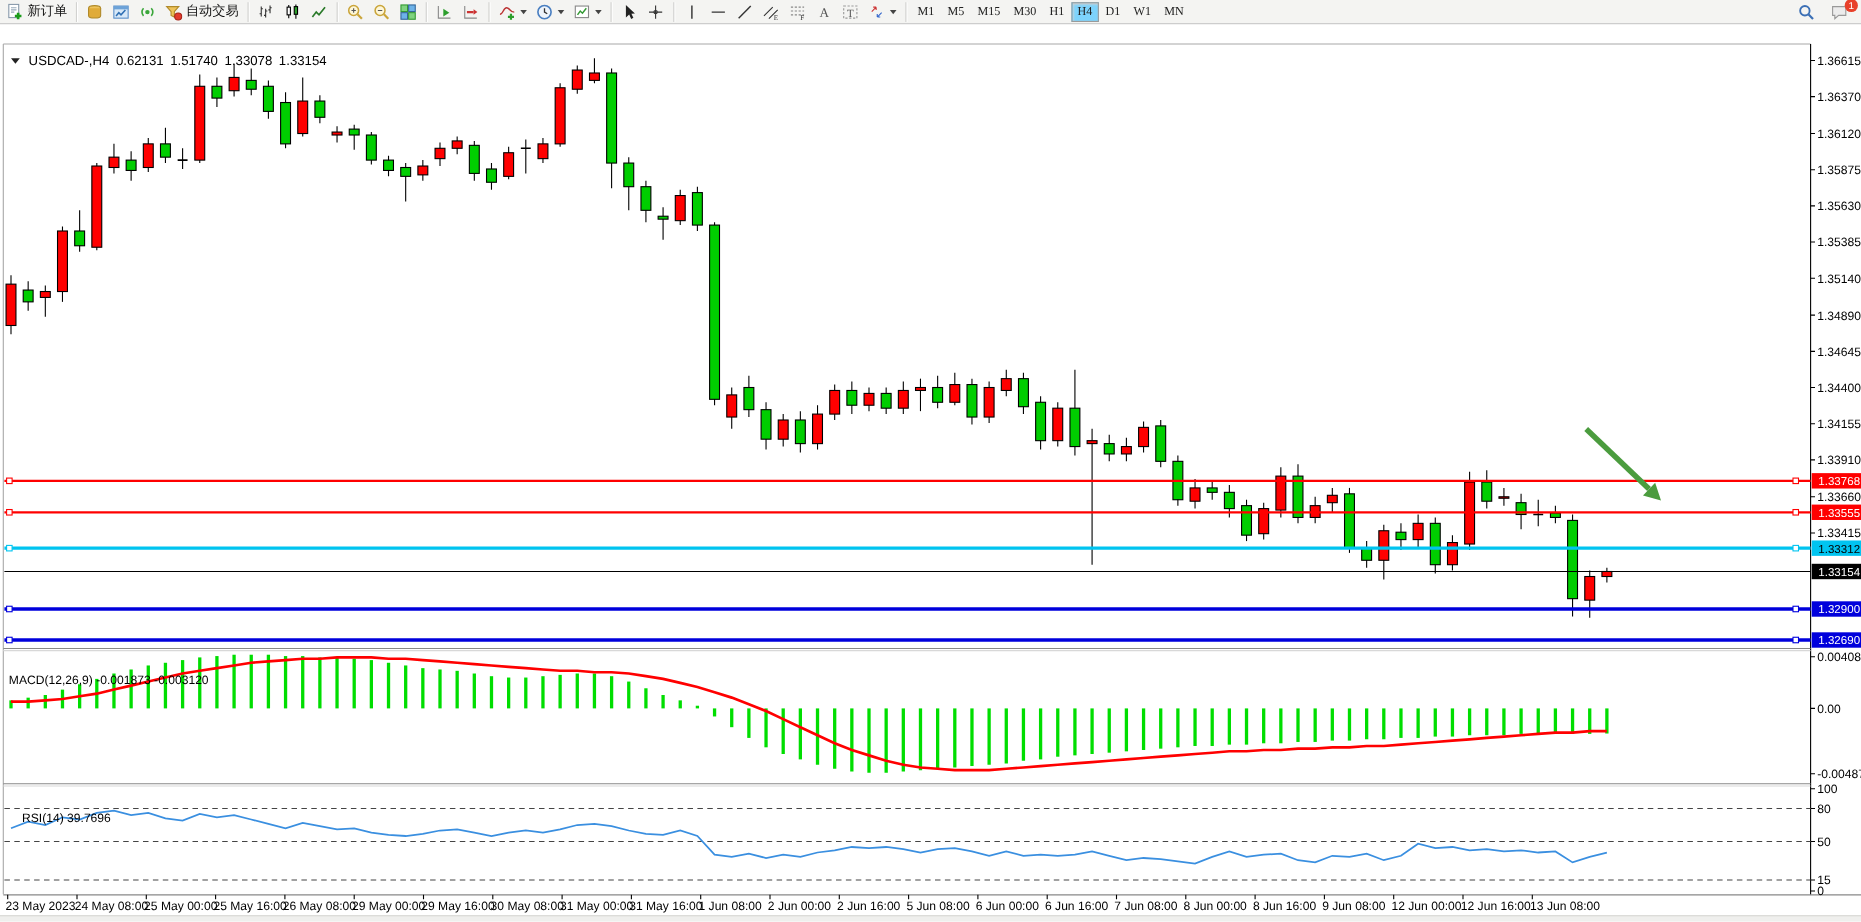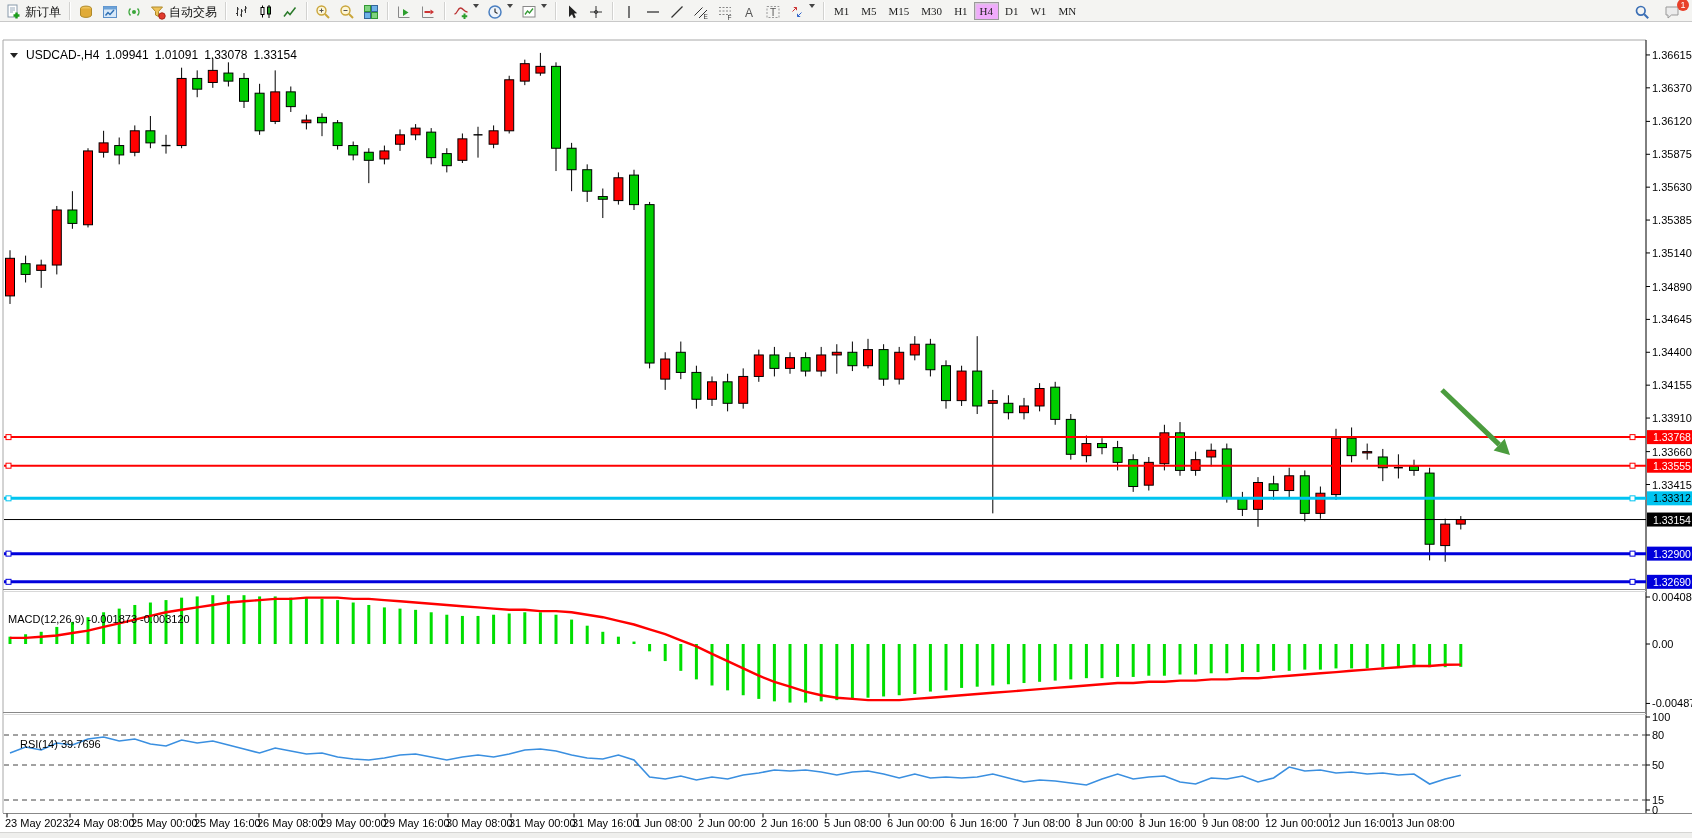--- a/index.html
+++ b/index.html
@@ -2,31 +2,31 @@
 <html><head>
 <meta charset="utf-8">
 <style>
   html,body{margin:0;padding:0;background:#e4e4e4;}
   *{box-sizing:border-box;}
   #app{position:relative;width:1692px;height:838px;background:#ffffff;overflow:hidden;
        font-family:"Liberation Sans",sans-serif;}
   
   #toolbar{position:absolute;left:0;top:0;width:1692px;height:22px;background:#f4f4f2;
            border-bottom:1px solid #c9c9c9;display:flex;align-items:center;padding:0 2px;z-index:5;}
-  .tb-btn{display:flex;gap:3px;height:16px;padding:0 3px;border:1px solid transparent;
-          background:transparent;cursor:default;font-family:Liberation Sans, sans-serif;}
+  .tb-btn{display:flex;align-items:center;gap:3px;height:16px;padding:0 3px;border:1px solid transparent;
+          background:transparent;cursor:default;font-family:Liberation Serif, serif;}
   .tb-label{font-size:12px;color:#111;white-space:nowrap;}
   .ic{width:16px;height:16px;display:inline-block;line-height:0;}
   .ic svg{width:16px;height:16px;}
   .tb-sep{width:1px;height:18px;background:#d2d2d0;margin:0 4px;box-shadow:1px 0 0 #fff;}
   .caret{width:0;height:0;border-left:3px solid transparent;border-right:3px solid transparent;
          border-top:4px solid #444;margin-left:1px;}
   .tf-btn{font-size:11px;color:#222;padding:2px 5px;border:1px solid transparent;background:transparent;
           font-family:Liberation Serif, serif;}
-  .tf-btn.active{background:#f0abfc;border:1px solid #9a9a9a;box-shadow:inset 1px 1px 2px #d0d0d0;}
+  .tf-btn.active{background:#7dd3fc;border:1px solid #9a9a9a;box-shadow:inset 1px 1px 2px #d0d0d0;}
   #tb-right{margin-left:auto;display:flex;align-items:center;gap:6px;padding-right:6px;}
   #chat-wrap{position:relative;}
   #chat-badge{position:absolute;top:-4px;right:-5px;min-width:12px;height:12px;border-radius:7px;
               background:#e8402a;color:#fff;font-size:9px;line-height:12px;text-align:center;padding:0 2px;}
   
   #chart-area{position:absolute;left:0;top:22px;width:1692px;height:816px;background:#fff;}
   #chart-svg{position:absolute;left:0;top:0;}
   .overlay{position:absolute;z-index:3;font-size:12px;color:#000;white-space:nowrap;}
   #hdr{left:10px;top:26px;display:flex;align-items:center;gap:6px;}
   #hdr .tri{width:0;height:0;border-left:4px solid transparent;border-right:4px solid transparent;
@@ -721,22 +721,22 @@
           <path d="M1445.2 644V667.18" stroke="#00DE00" stroke-width="3"></path>
           <path d="M1460.8 644V666.8506" stroke="#00DE00" stroke-width="3"></path>
         </g>
         <polyline points="10,637.9 25.6,637.9 41.2,636.7 56.8,635.5 72.4,633.0 88,630.6 103.6,626.9 119.2,623.3 134.8,619.6 150.4,615.9 166,612.3 181.6,609.8 197.2,607.4 212.79999999999998,605.0 228.4,602.5 244,601.3 259.6,600.1 275.2,598.9 290.8,598.9 306.4,597.6 322,597.6 337.59999999999997,597.6 353.2,598.9 368.8,598.9 384.4,600.1 400,601.3 415.59999999999997,602.5 431.2,603.7 446.8,605.0 462.4,606.2 478,607.4 493.59999999999997,608.6 509.2,609.8 524.8,609.8 540.4,611.1 556,611.1 571.6,612.3 587.1999999999999,614.7 602.8,617.2 618.4,620.8 634,624.5 649.6,629.4 665.1999999999999,634.2 680.8,640.3 696.4,646.4 712,653.8 727.6,661.1 743.1999999999999,668.4 758.8,675.7 774.4,681.8 790,686.7 805.6,691.6 821.1999999999999,695.2 836.8,697.7 852.4,698.9 868,700.1 883.6,700.1 899.1999999999999,700.1 914.8,698.9 930.4,697.7 946,696.5 961.6,695.2 977.1999999999999,694.0 992.8,692.8 1008.4,691.6 1024,690.4 1039.6,689.1 1055.2,687.9 1070.8,686.7 1086.3999999999999,685.5 1102,684.3 1117.6,683.0 1133.2,683.0 1148.8,681.8 1164.3999999999999,681.8 1180,680.6 1195.6,680.6 1211.2,679.4 1226.8,679.4 1242.3999999999999,678.2 1258,678.2 1273.6,676.9 1289.2,675.7 1304.8,674.5 1320.3999999999999,673.3 1336,672.1 1351.6,670.8 1367.2,669.6 1382.8,668.4 1398.3999999999999,667.2 1414,666.0 1429.6,666.0 1445.2,664.7 1460.8,664.6" fill="none" stroke="#FF0000" stroke-width="2.4"></polyline>
         <polyline points="10,753.0 25.6,747.0 41.2,750.0 56.8,743.0 72.4,745.0 88,739.0 103.6,737.0 119.2,741.0 134.8,739.0 150.4,744.0 166,746.0 181.6,740.0 197.2,743.0 212.79999999999998,741.0 228.4,745.0 244,749.0 259.6,753.0 275.2,748.0 290.8,751.0 306.4,754.0 322,753.0 337.59999999999997,757.0 353.2,759.0 368.8,760.0 384.4,758.0 400,755.0 415.59999999999997,754.0 431.2,757.0 446.8,760.0 462.4,757.0 478,755.0 493.59999999999997,757.0 509.2,754.0 524.8,750.0 540.4,749.0 556,751.0 571.6,755.0 587.1999999999999,758.0 602.8,759.0 618.4,755.0 634,760.0 649.6,777.0 665.1999999999999,779.0 680.8,776.0 696.4,780.0 712,777.0 727.6,779.0 743.1999999999999,775.0 758.8,773.0 774.4,770.0 790,771.0 805.6,770.0 821.1999999999999,772.0 836.8,775.0 852.4,772.0 868,771.0 883.6,774.0 899.1999999999999,778.0 914.8,774.0 930.4,778.0 946,777.0 961.6,778.0 977.1999999999999,777.0 992.8,774.0 1008.4,778.0 1024,782.0 1039.6,780.0 1055.2,781.0 1070.8,783.0 1086.3999999999999,785.0 1102,779.0 1117.6,774.0 1133.2,779.0 1148.8,777.0 1164.3999999999999,776.0 1180,782.0 1195.6,784.0 1211.2,778.0 1226.8,779.0 1242.3999999999999,776.0 1258,782.0 1273.6,778.0 1289.2,767.0 1304.8,771.0 1320.3999999999999,770.0 1336,773.0 1351.6,772.0 1367.2,774.0 1382.8,773.0 1398.3999999999999,775.0 1414,774.0 1429.6,784.0 1445.2,779.0 1460.8,775.2" fill="none" stroke="#3A8FE0" stroke-width="1.6"></polyline>
       </svg>
 
     <div class="overlay" id="hdr">
       <span class="tri"></span>
       <span>USDCAD-,H4</span>
-      <span>1.09941</span>
-      <span>1.01091</span>
+      <span>0.62131</span>
+      <span>1.51740</span>
       <span>1.33078</span>
       <span>1.33154</span>
     </div>
 
     <div class="overlay" id="macd-lbl">
       <span>MACD(12,26,9)</span>
       <span>-0.001873</span>
       <span>-0.003120</span>
     </div>
 

